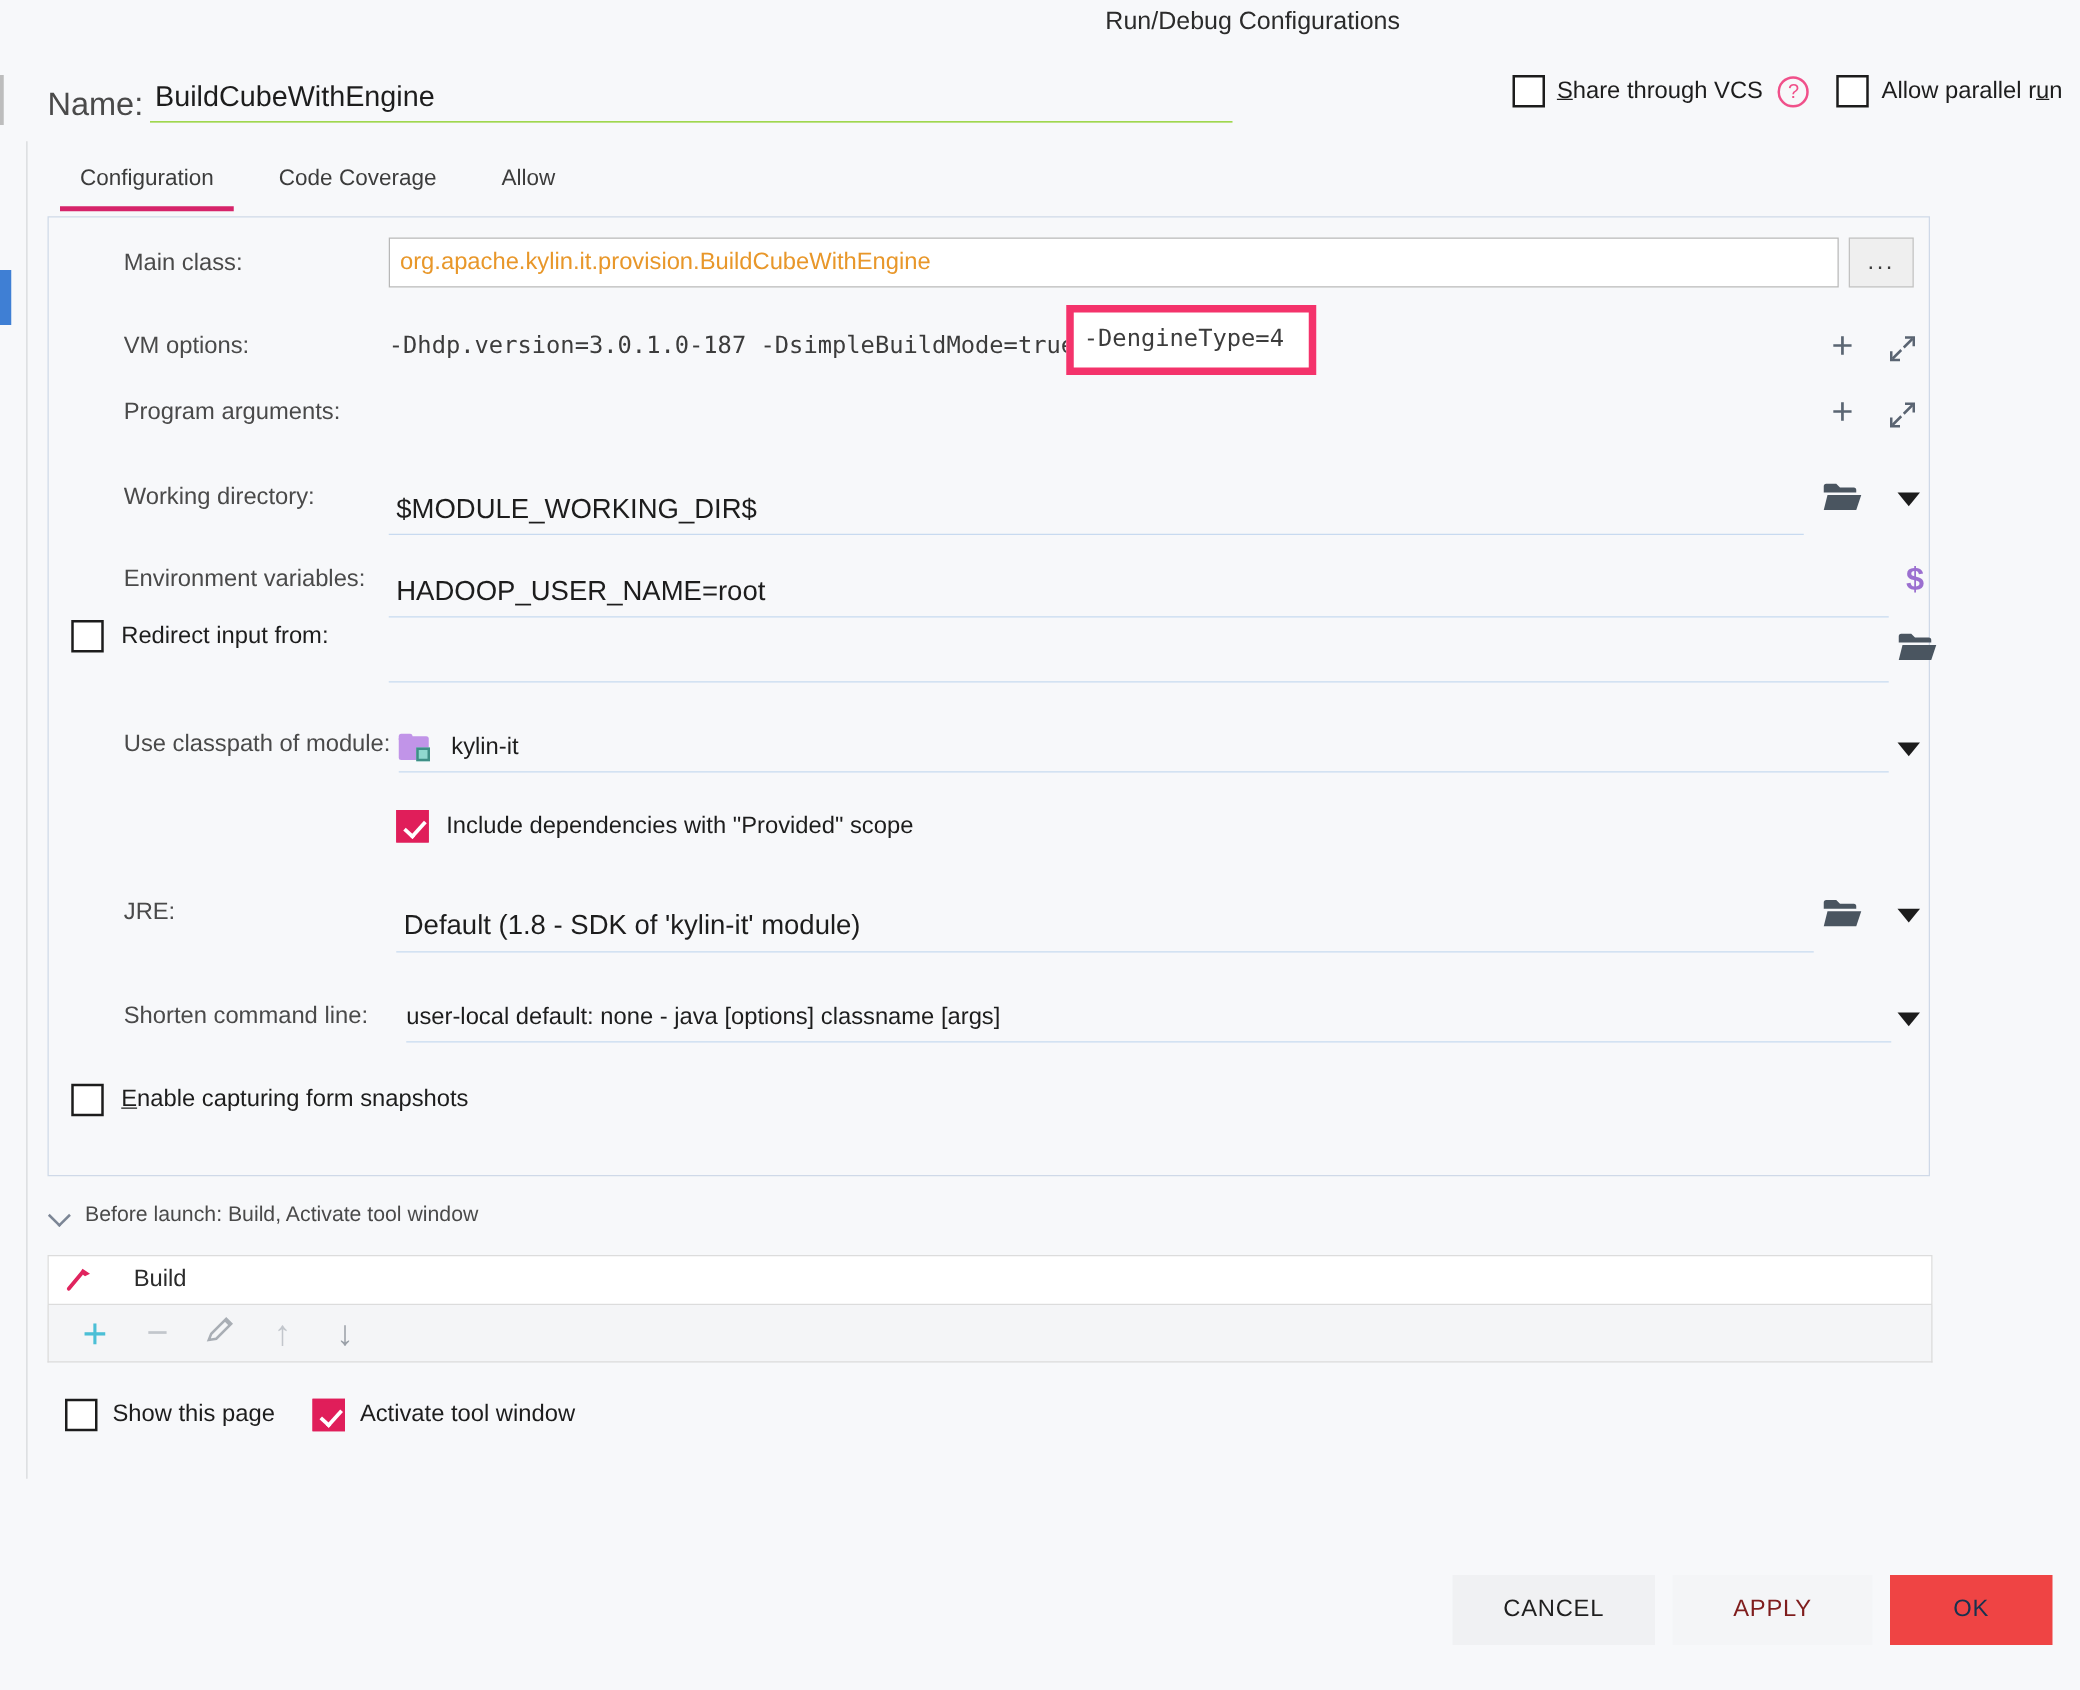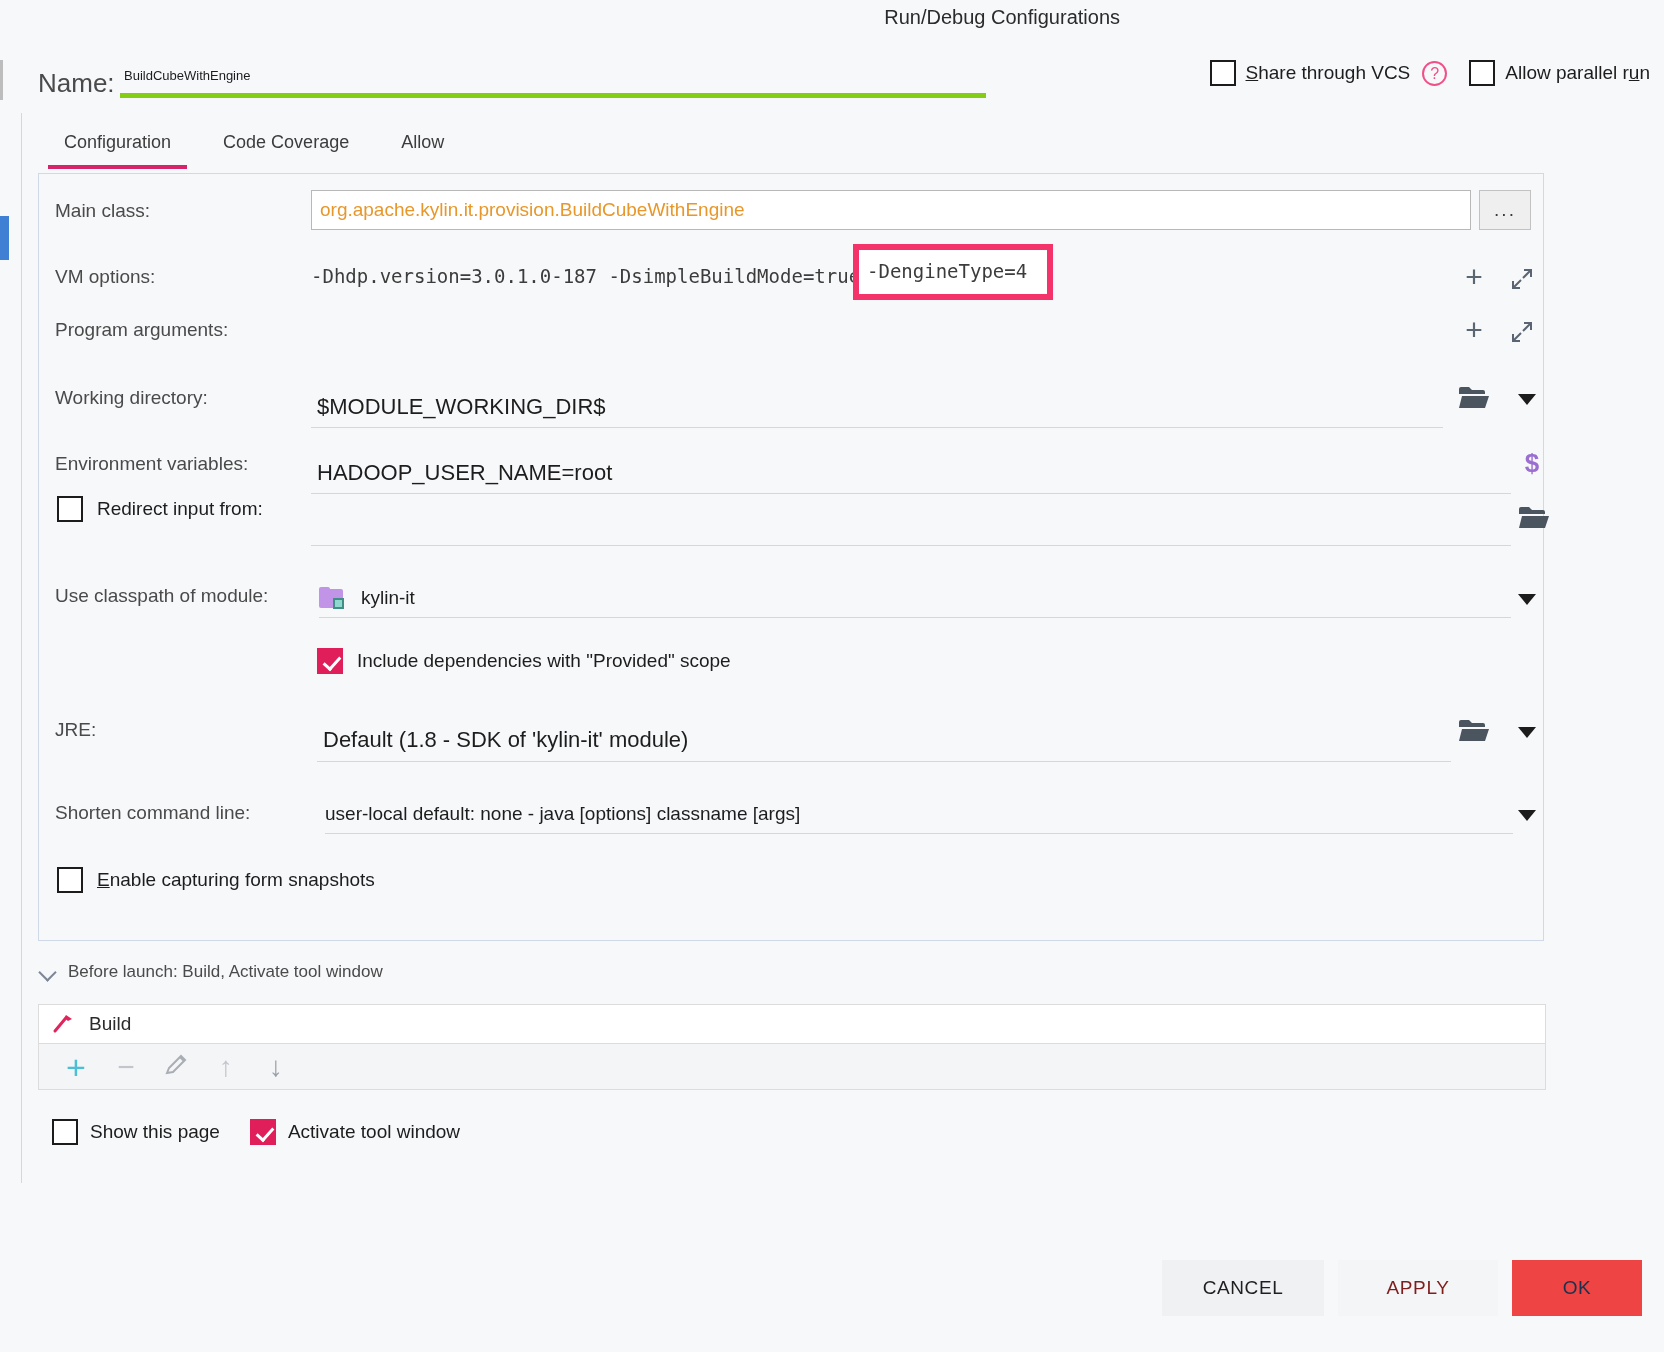--- a/index.html
+++ b/index.html
@@ -42,24 +42,24 @@
   
   .name-row {
     position: absolute; left: 38px; top: 62px; width: 960px; height: 38px;
   }
   .name-label {
     position: absolute; left: 0; top: 6px;
     font-size: 26px; color: #4a4a4a;
   }
   .name-input {
     position: absolute; left: 82px; top: 0; width: 866px; height: 36px;
-    border: none; border-bottom: 5px solid #84cc16;
+    border: none; border-bottom: 1px solid #84cc16;
     background: transparent;
     font-family: "Liberation Sans", sans-serif;
-    font-size: 13px; color: #1d1d1d;
+    font-size: 23px; color: #1d1d1d;
     padding: 0 4px 4px 4px;
     outline: none;
   }
 
   
   .topright { position: absolute; right: 14px; top: 60px; display: flex; align-items: center; gap: 0; }
   .cbgroup { display: flex; align-items: center; gap: 10px; margin-left: 22px; }
   .cbox {
     width: 26px; height: 26px; border: 2px solid #1c1c1c; background: #ffffff;
     flex: 0 0 auto;
@@ -99,21 +99,21 @@
     height: 4px; background: #d6246a;
   }
 
   
   .panel {
     position: absolute; left: 38px; top: 173px; width: 1506px; height: 768px;
     border: 1px solid #cfd9e8;
     background: #f7f8fa;
   }
   .lbl {
-    position: absolute; font-size: 19px; color: #4a4a4a; white-space: nowrap;
+    position: absolute; font-size: 19px; color: #4a4a4a; white-space: nowrap; margin-left: 44px;
   }
   .fld {
     position: absolute;
     font-size: 22px; color: #1d1d1d;
     border: none; background: transparent;
     font-family: "Liberation Sans", sans-serif;
     outline: none; padding: 0 4px 4px 6px;
     border-bottom: 1px solid #c8daf0;
     margin-top: 12px;
   }
@@ -195,21 +195,21 @@
     content: ""; position: absolute; left: 1px; top: 2px;
     width: 11px; height: 11px;
     border: solid #7c8695; border-width: 0 2px 2px 0;
     transform: rotate(45deg);
   }
   .before-text { font-size: 17px; color: #4a4a4a; }
 
   .build-list {
     position: absolute; left: 38px; top: 1004px; width: 1508px; height: 40px;
     background: #ffffff; border: 1px solid #dcdcdc;
-    display: flex; align-items: center; gap: 14px; padding-left: 12px;
+    display: flex; align-items: center; gap: 32px; padding-left: 12px;
   }
   .hammer-ic svg { display: block; }
   .build-text { font-size: 19px; color: #2b2b2b; }
 
   .list-toolbar {
     position: absolute; left: 38px; top: 1044px; width: 1508px; height: 46px;
     background: #f4f5f7; border: 1px solid #dcdcdc; border-top: none;
     display: flex; align-items: center; gap: 0; padding-left: 12px;
   }
   .tb-btn {

